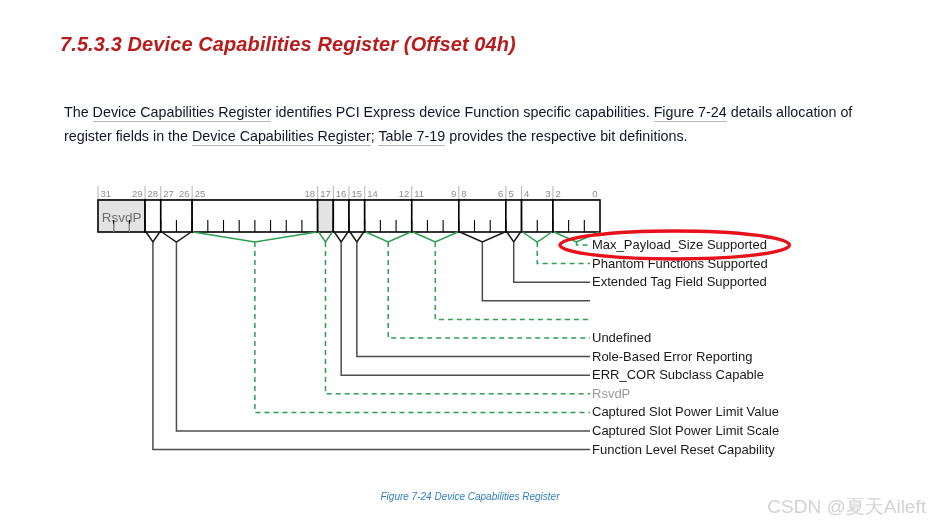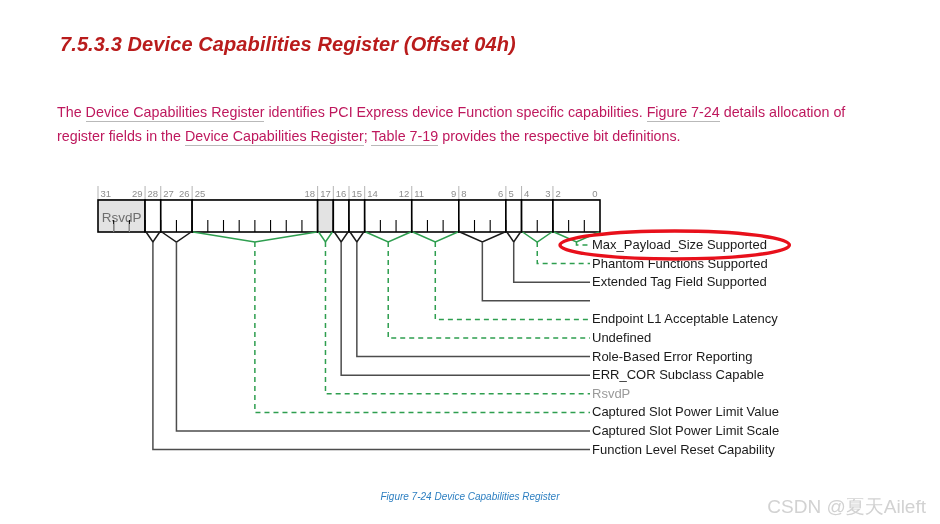--- a/index.html
+++ b/index.html
@@ -13,22 +13,22 @@
 
   
   #heading{
     position:absolute;left:60px;top:33px;
     font-size:20px;font-weight:bold;font-style:italic;
     color:#b91c1c;letter-spacing:.1px;white-space:nowrap;
   }
 
   
   #para{
-    position:absolute;left:57px;top:86px;width:830px;
-    font-size:14.3px;line-height:24px;color:#be185d;
+    position:absolute;left:64px;top:86px;width:830px;
+    font-size:14.3px;line-height:24px;color:#0f172a;
   }
   #para .xref{
     border-bottom:1px solid #b9b9b9;
     padding-bottom:1px;
   }
 
   
   #figure{position:absolute;left:0;top:150px;width:940px;height:340px;}
   #fig-svg{position:absolute;left:0;top:0;}
 
@@ -192,21 +192,20 @@
           <path d="M 513.71875 92 L 513.71875 132.2 L 590 132.2" fill="none" stroke="#4d4d4d" stroke-width="1.5"></path>
           <path d="M 537.25 92 L 537.25 113.6 L 590 113.6" fill="none" stroke="#2e9e4f" stroke-width="1.5" stroke-dasharray="5,4"></path>
           <path d="M 576.46875 92 L 576.46875 95 L 590 95" fill="none" stroke="#2e9e4f" stroke-width="1.5" stroke-dasharray="5,4"></path>
         </g>
     </svg>
 
     <div id="labels">
         <div class="flabel" style="left: 592px; top: 88px;">Max_Payload_Size Supported</div>
         <div class="flabel" style="left: 592px; top: 106.6px;">Phantom Functions Supported</div>
         <div class="flabel" style="left: 592px; top: 125.2px;">Extended Tag Field Supported</div>
-        <div class="flabel" style="left: 592px; top: 162.4px;">Endpoint L1 Acceptable Latency</div>
         <div class="flabel" style="left: 592px; top: 181px;">Undefined</div>
         <div class="flabel" style="left: 592px; top: 199.6px;">Role-Based Error Reporting</div>
         <div class="flabel" style="left: 592px; top: 218.2px;">ERR_COR Subclass Capable</div>
         <div class="flabel muted" style="left: 592px; top: 236.8px;">RsvdP</div>
         <div class="flabel" style="left: 592px; top: 255.4px;">Captured Slot Power Limit Value</div>
         <div class="flabel" style="left: 592px; top: 274px;">Captured Slot Power Limit Scale</div>
         <div class="flabel" style="left: 592px; top: 292.6px;">Function Level Reset Capability</div>
       </div>
 
     <svg id="ellipse-wrap" width="940" height="340">

